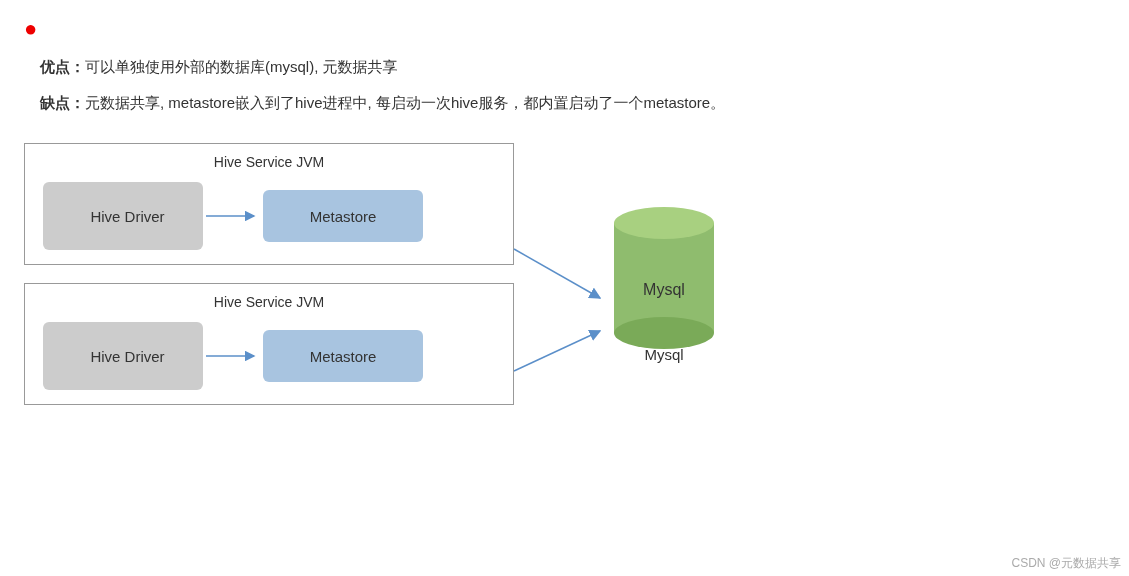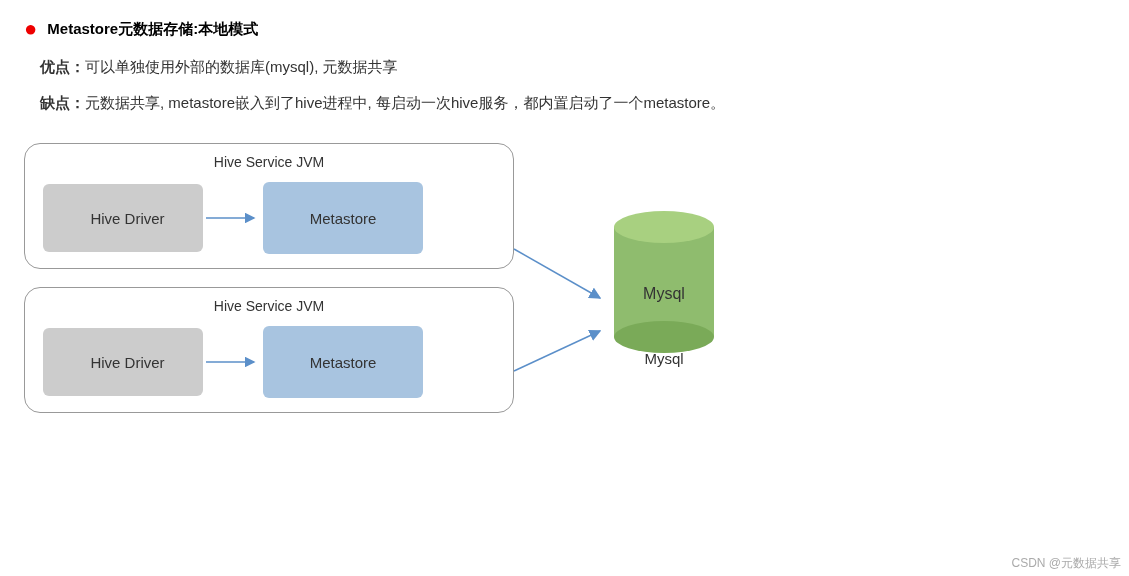--- a/index.html
+++ b/index.html
@@ -45,21 +45,21 @@
       gap: 0;
       position: relative;
     }
     .jvm-containers {
       display: flex;
       flex-direction: column;
       gap: 18px;
     }
     .jvm-box {
       border: 1.5px solid #999;
-      border-radius: 16px;
+      border-radius: 0;
       padding: 10px 18px 14px 18px;
       width: 490px;
       background: #fff;
       position: relative;
     }
     .jvm-label {
       text-align: center;
       font-size: 14px;
       color: #333;
       margin-bottom: 12px;
@@ -79,21 +79,21 @@
       align-items: center;
       justify-content: center;
       font-size: 15px;
       color: #333;
       padding-left: 9px;
     }
     .metastore-box {
       background: #a8c4e0;
       border-radius: 6px;
       width: 160px;
-      height: 72px;
+      height: 52px;
       display: flex;
       align-items: center;
       justify-content: center;
       font-size: 15px;
       color: #333;
     }
     .arrow-right {
       width: 60px;
       display: flex;
       align-items: center;
@@ -108,23 +108,20 @@
       right: 8px;
       font-size: 12px;
       color: #aaa;
     }
   </style>
 </head>
 <body>
 
 <div class="bullet-line">
   <span class="bullet-dot">●</span>
-  <span class="bullet-text">
-    <span>Metastore元数据存储:</span><span>本地模式</span>
-  </span>
 </div>
 
 <div class="desc-line">
   <strong>优点：</strong><span>可以单独使用外部的数据库(mysql), 元数据共享</span>
 </div>
 
 <div class="desc-line">
   <strong>缺点：</strong><span>元数据共享, metastore嵌入到了hive进程中, 每启动一次hive服务，都内置启动了一个metastore。</span>
 </div>
 

